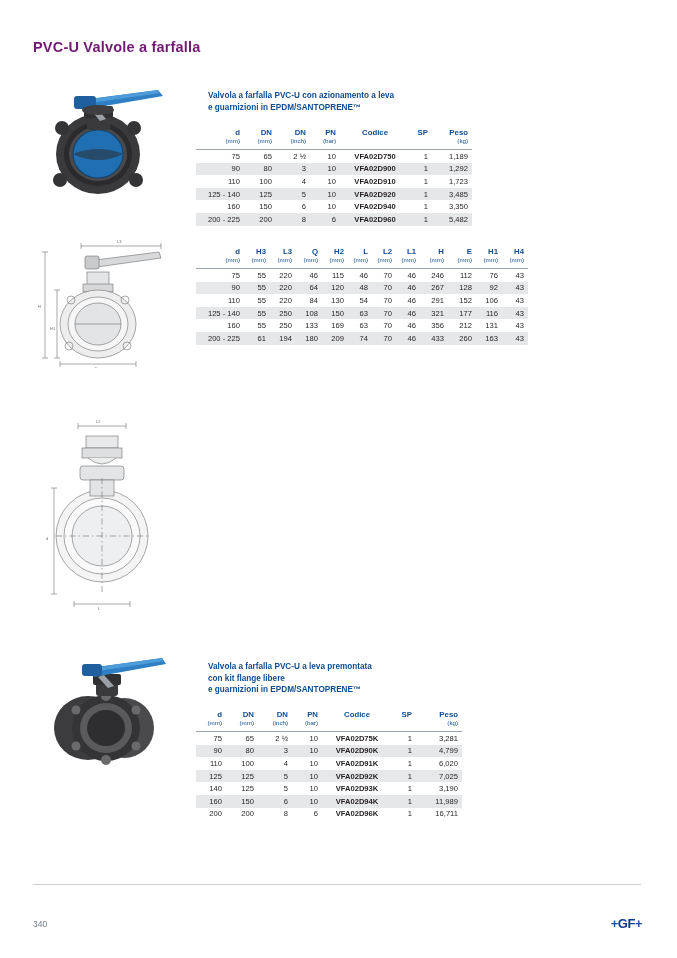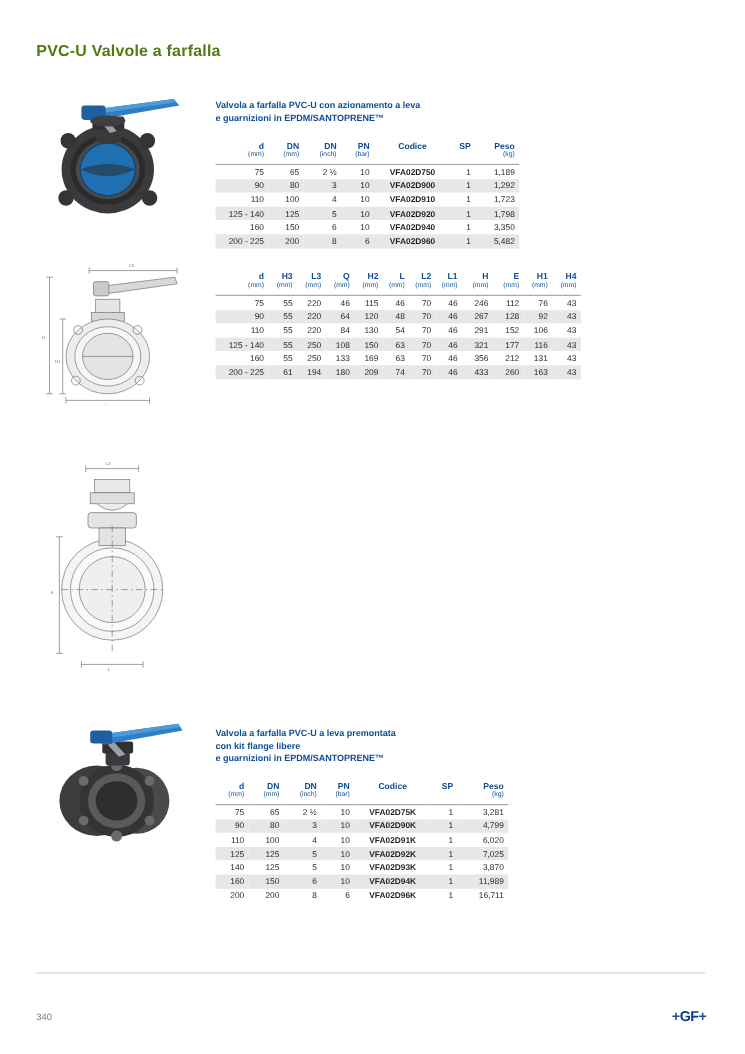--- a/index.html
+++ b/index.html
@@ -19,30 +19,31 @@
     position: relative;
     width: 677px;
     height: 958px;
   }
   .page-title {
     position: absolute;
     left: 33px;
     top: 39px;
     font-size: 14.5px;
     font-weight: bold;
-    color: #4d7c0f;
+    color: #701a75;
     letter-spacing: 0.2px;
   }
 
   
   .heading {
     font-size: 8.2px;
     font-weight: bold;
     color: #0f4c92;
     line-height: 1.42;
+    margin-left: 12px;
   }
 
   
   table.spec {
     border-collapse: collapse;
     font-size: 7.6px;
     color: #231f20;
   }
   table.spec td, table.spec th {
     padding: 0;
@@ -226,21 +227,21 @@
         <td>1</td>
         <td>1,723</td>
       </tr>
       <tr class="alt">
         <td>125 - 140</td>
         <td>125</td>
         <td>5</td>
         <td>10</td>
         <td class="code">VFA02D920</td>
         <td>1</td>
-        <td>1,798</td>
+        <td>3,485</td>
       </tr>
       <tr>
         <td>160</td>
         <td>150</td>
         <td>6</td>
         <td>10</td>
         <td class="code">VFA02D940</td>
         <td>1</td>
         <td>3,350</td>
       </tr>
@@ -569,21 +570,21 @@
         <td>1</td>
         <td>7,025</td>
       </tr>
       <tr>
         <td>140</td>
         <td>125</td>
         <td>5</td>
         <td>10</td>
         <td class="code">VFA02D93K</td>
         <td>1</td>
-        <td>3,870</td>
+        <td>3,190</td>
       </tr>
       <tr class="alt">
         <td>160</td>
         <td>150</td>
         <td>6</td>
         <td>10</td>
         <td class="code">VFA02D94K</td>
         <td>1</td>
         <td>11,989</td>
       </tr>

